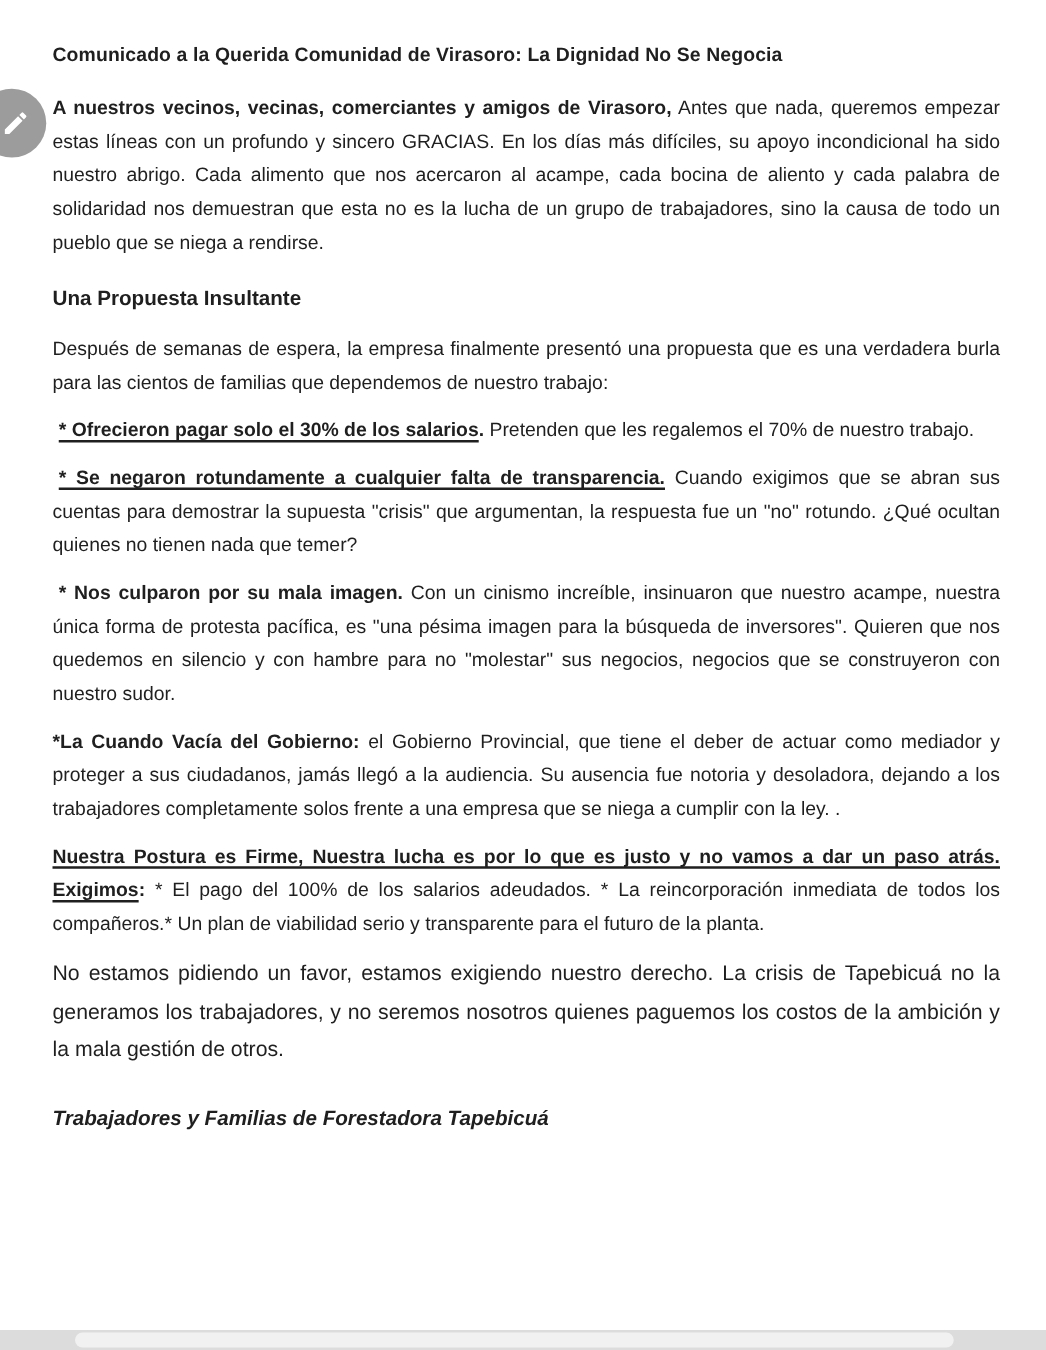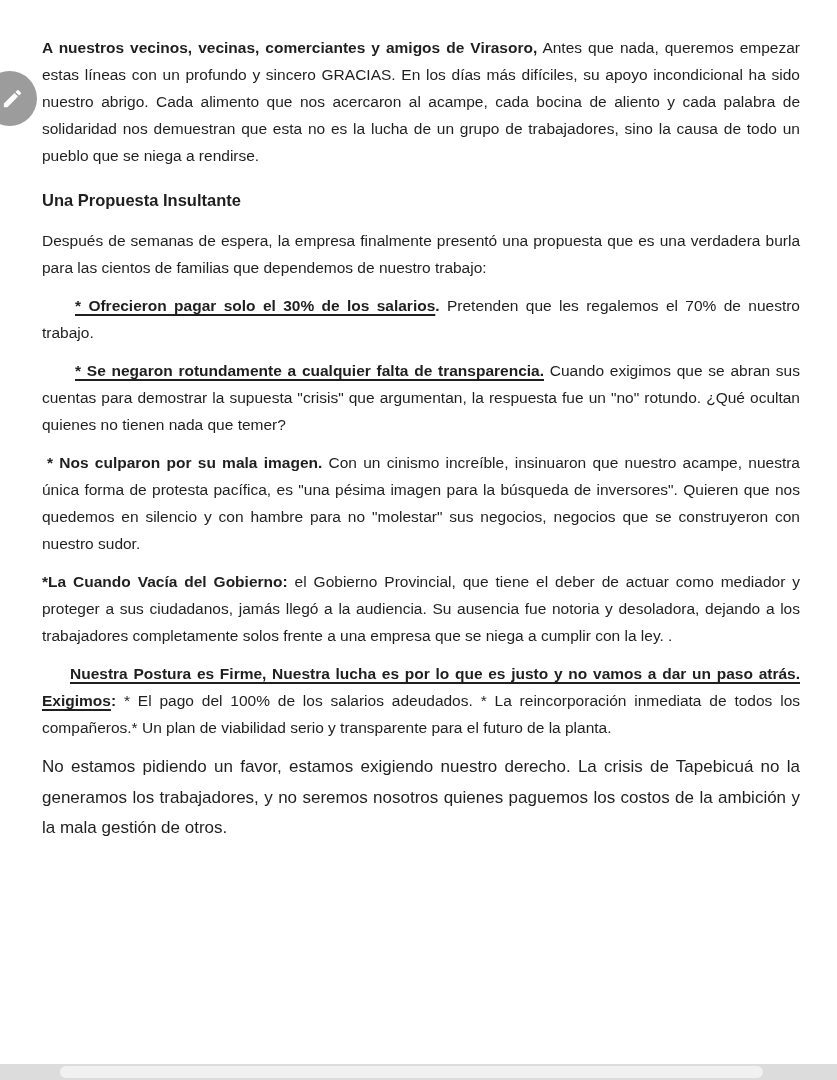--- a/index.html
+++ b/index.html
@@ -33,21 +33,20 @@
     line-height: 27px;
     text-align: justify;
     margin: 0 0 11px 0;
   }
   p.bullet { text-indent: 5px; }
   .lead { font-weight: 700; }
   .u {
     text-decoration: underline;
     text-decoration-thickness: 1.5px;
     text-underline-offset: 3px;
-    margin-left: 28px;
   }
   h2.section {
     font-size: 16.5px;
     font-weight: 700;
     line-height: 22px;
     margin: 20px 0 16px 0;
   }
   p.large {
     font-size: 17px;
     line-height: 30.5px;
@@ -113,20 +112,21 @@
 <body>
 
 <button class="edit-fab">
   <svg viewBox="0 0 24 24">
     <path d="M3 17.25V21h3.75L17.81 9.94l-3.75-3.75L3 17.25zM20.71 7.04a.996.996 0 0 0 0-1.41l-2.34-2.34a.996.996 0 0 0-1.41 0l-1.83 1.83 3.75 3.75 1.83-1.83z"></path>
   </svg>
 </button>
 
 <div class="page">
 
+  <h1 class="doc-title">Comunicado a la Querida Comunidad de Virasoro: La Dignidad No Se Negocia</h1>
 
   <p class="body"><span class="lead">A nuestros vecinos, vecinas, comerciantes y amigos de Virasoro,</span><span> Antes que nada, queremos empezar estas líneas con un profundo y sincero GRACIAS. En los días más difíciles, su apoyo incondicional ha sido nuestro abrigo. Cada alimento que nos acercaron al acampe, cada bocina de aliento y cada palabra de solidaridad nos demuestran que esta no es la lucha de un grupo de trabajadores, sino la causa de todo un pueblo que se niega a rendirse.</span></p>
 
 
   <h2 class="section">Una Propuesta Insultante</h2>
 
   <p class="body">Después de semanas de espera, la empresa finalmente presentó una propuesta que es una verdadera burla para las cientos de familias que dependemos de nuestro trabajo:</p>
 
   <p class="body bullet"><span class="lead u">* Ofrecieron pagar solo el 30% de los salarios</span><span class="lead">.</span><span> Pretenden que les regalemos el 70% de nuestro trabajo.</span></p>
 
@@ -134,18 +134,19 @@
 
   <p class="body bullet"><span class="lead">* Nos culparon por su mala imagen</span><span class="lead">.</span><span> Con un cinismo increíble, insinuaron que nuestro acampe, nuestra única forma de protesta pacífica, es "una pésima imagen para la búsqueda de inversores". Quieren que nos quedemos en silencio y con hambre para no "molestar" sus negocios, negocios que se construyeron con nuestro sudor.</span></p>
 
   <p class="body"><span class="lead">*La Cuando Vacía del Gobierno:</span><span> el Gobierno Provincial, que tiene el deber de actuar como mediador y proteger a sus ciudadanos, jamás llegó a la audiencia. Su ausencia fue notoria y desoladora, dejando a los trabajadores completamente solos frente a una empresa que se niega a cumplir con la ley. .</span></p>
 
   <p class="body"><span class="lead u">Nuestra Postura es Firme, Nuestra lucha es por lo que es justo y no vamos a dar un paso atrás. Exigimos</span><span class="lead">:</span><span> * El pago del 100% de los salarios adeudados. * La reincorporación inmediata de todos los compañeros.* Un plan de viabilidad serio y transparente para el futuro de la planta.</span></p>
 
   <p class="large">No estamos pidiendo un favor, estamos exigiendo nuestro derecho. La crisis de Tapebicuá no la generamos los trabajadores, y no seremos nosotros quienes paguemos los costos de la ambición y la mala gestión de otros.</p>
 
 
+  <p class="signature">Trabajadores y Familias de Forestadora Tapebicuá</p>
 
 </div>
 
 <div class="bottom-bar">
   <div class="bottom-track"></div>
 </div>
 
 </body></html>

